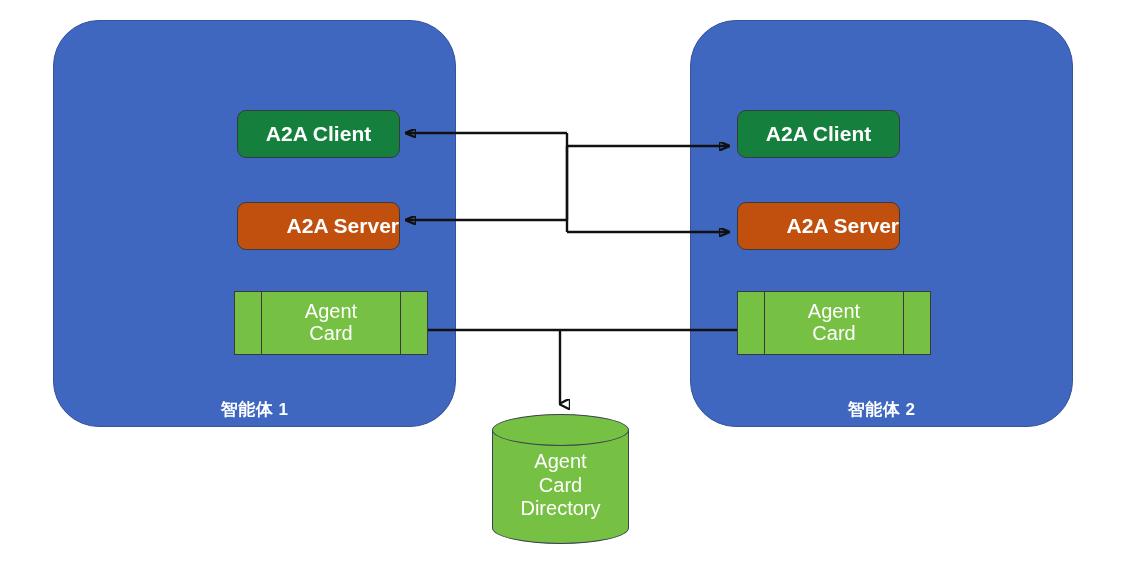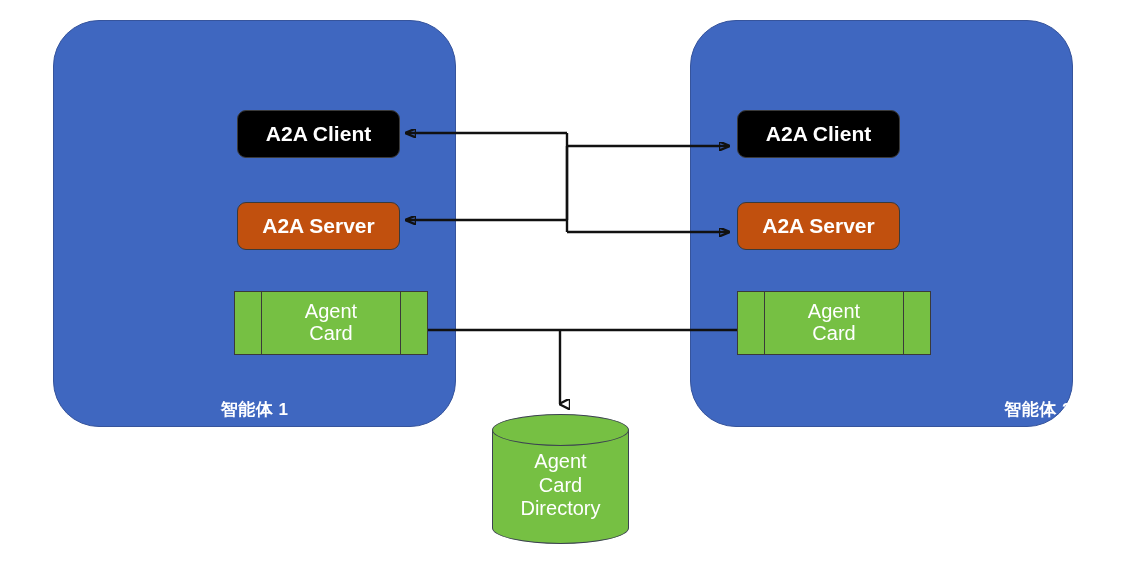--- a/index.html
+++ b/index.html
@@ -30,40 +30,40 @@
   .panel-label {
     position: absolute;
     color: #ffffff;
     font-size: 17px;
     font-weight: bold;
     letter-spacing: 0.5px;
     white-space: nowrap;
     line-height: 1;
   }
   #label-left  { left: 0; right: 0; text-align: center; top: 380px; }
-  #label-right { left: 0; right: 0; text-align: right; top: 380px; }
+  #label-right { left: 0; right: 0; text-align: center; top: 380px; }
 
   
   .svc-box {
     position: absolute;
     border-radius: 9px;
     border: 1.4px solid #3a3a3a;
     display: flex;
     align-items: center;
     justify-content: center;
     box-sizing: border-box;
     color: #ffffff;
     font-size: 21px;
     font-weight: bold;
     white-space: nowrap;
     height: 48px;
     width: 163px;
   }
-  .svc-client { background: #000000; }
-  .svc-server { background: #c1500e; }
+  .svc-client { background: #15803d; }
+  .svc-server { background: #c1500e; justify-content: flex-end; }
 
   #l-client { left: 237px; top: 110px; }
   #l-server { left: 237px; top: 202px; }
   #r-client { left: 737px; top: 110px; }
   #r-server { left: 737px; top: 202px; }
 
   
   .agent-card {
     position: absolute;
     width: 194px;

